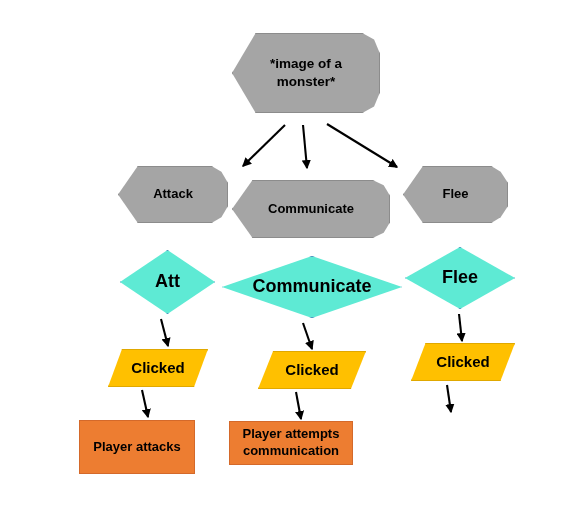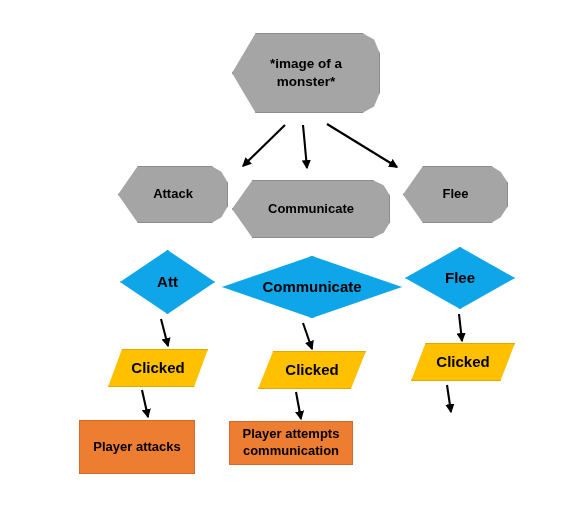--- a/index.html
+++ b/index.html
@@ -40,23 +40,23 @@
   
   .pent {
     background: #a5a5a5;
     border: 1px solid #8c8c8c;
   }
   .pent.r1 { font-size: 13.5px; }
   .pent.r2 { font-size: 13px; }
 
   
   .diamond {
-    background: #0ea5e9;
+    background: #5eead4;
     border: 1px solid #4a87bd;
-    font-size: 15px;
+    font-size: 18px;
   }
 
   
   .para {
     background: #ffc000;
     border: 1px solid #e0a800;
     font-size: 15px;
   }
 
   

